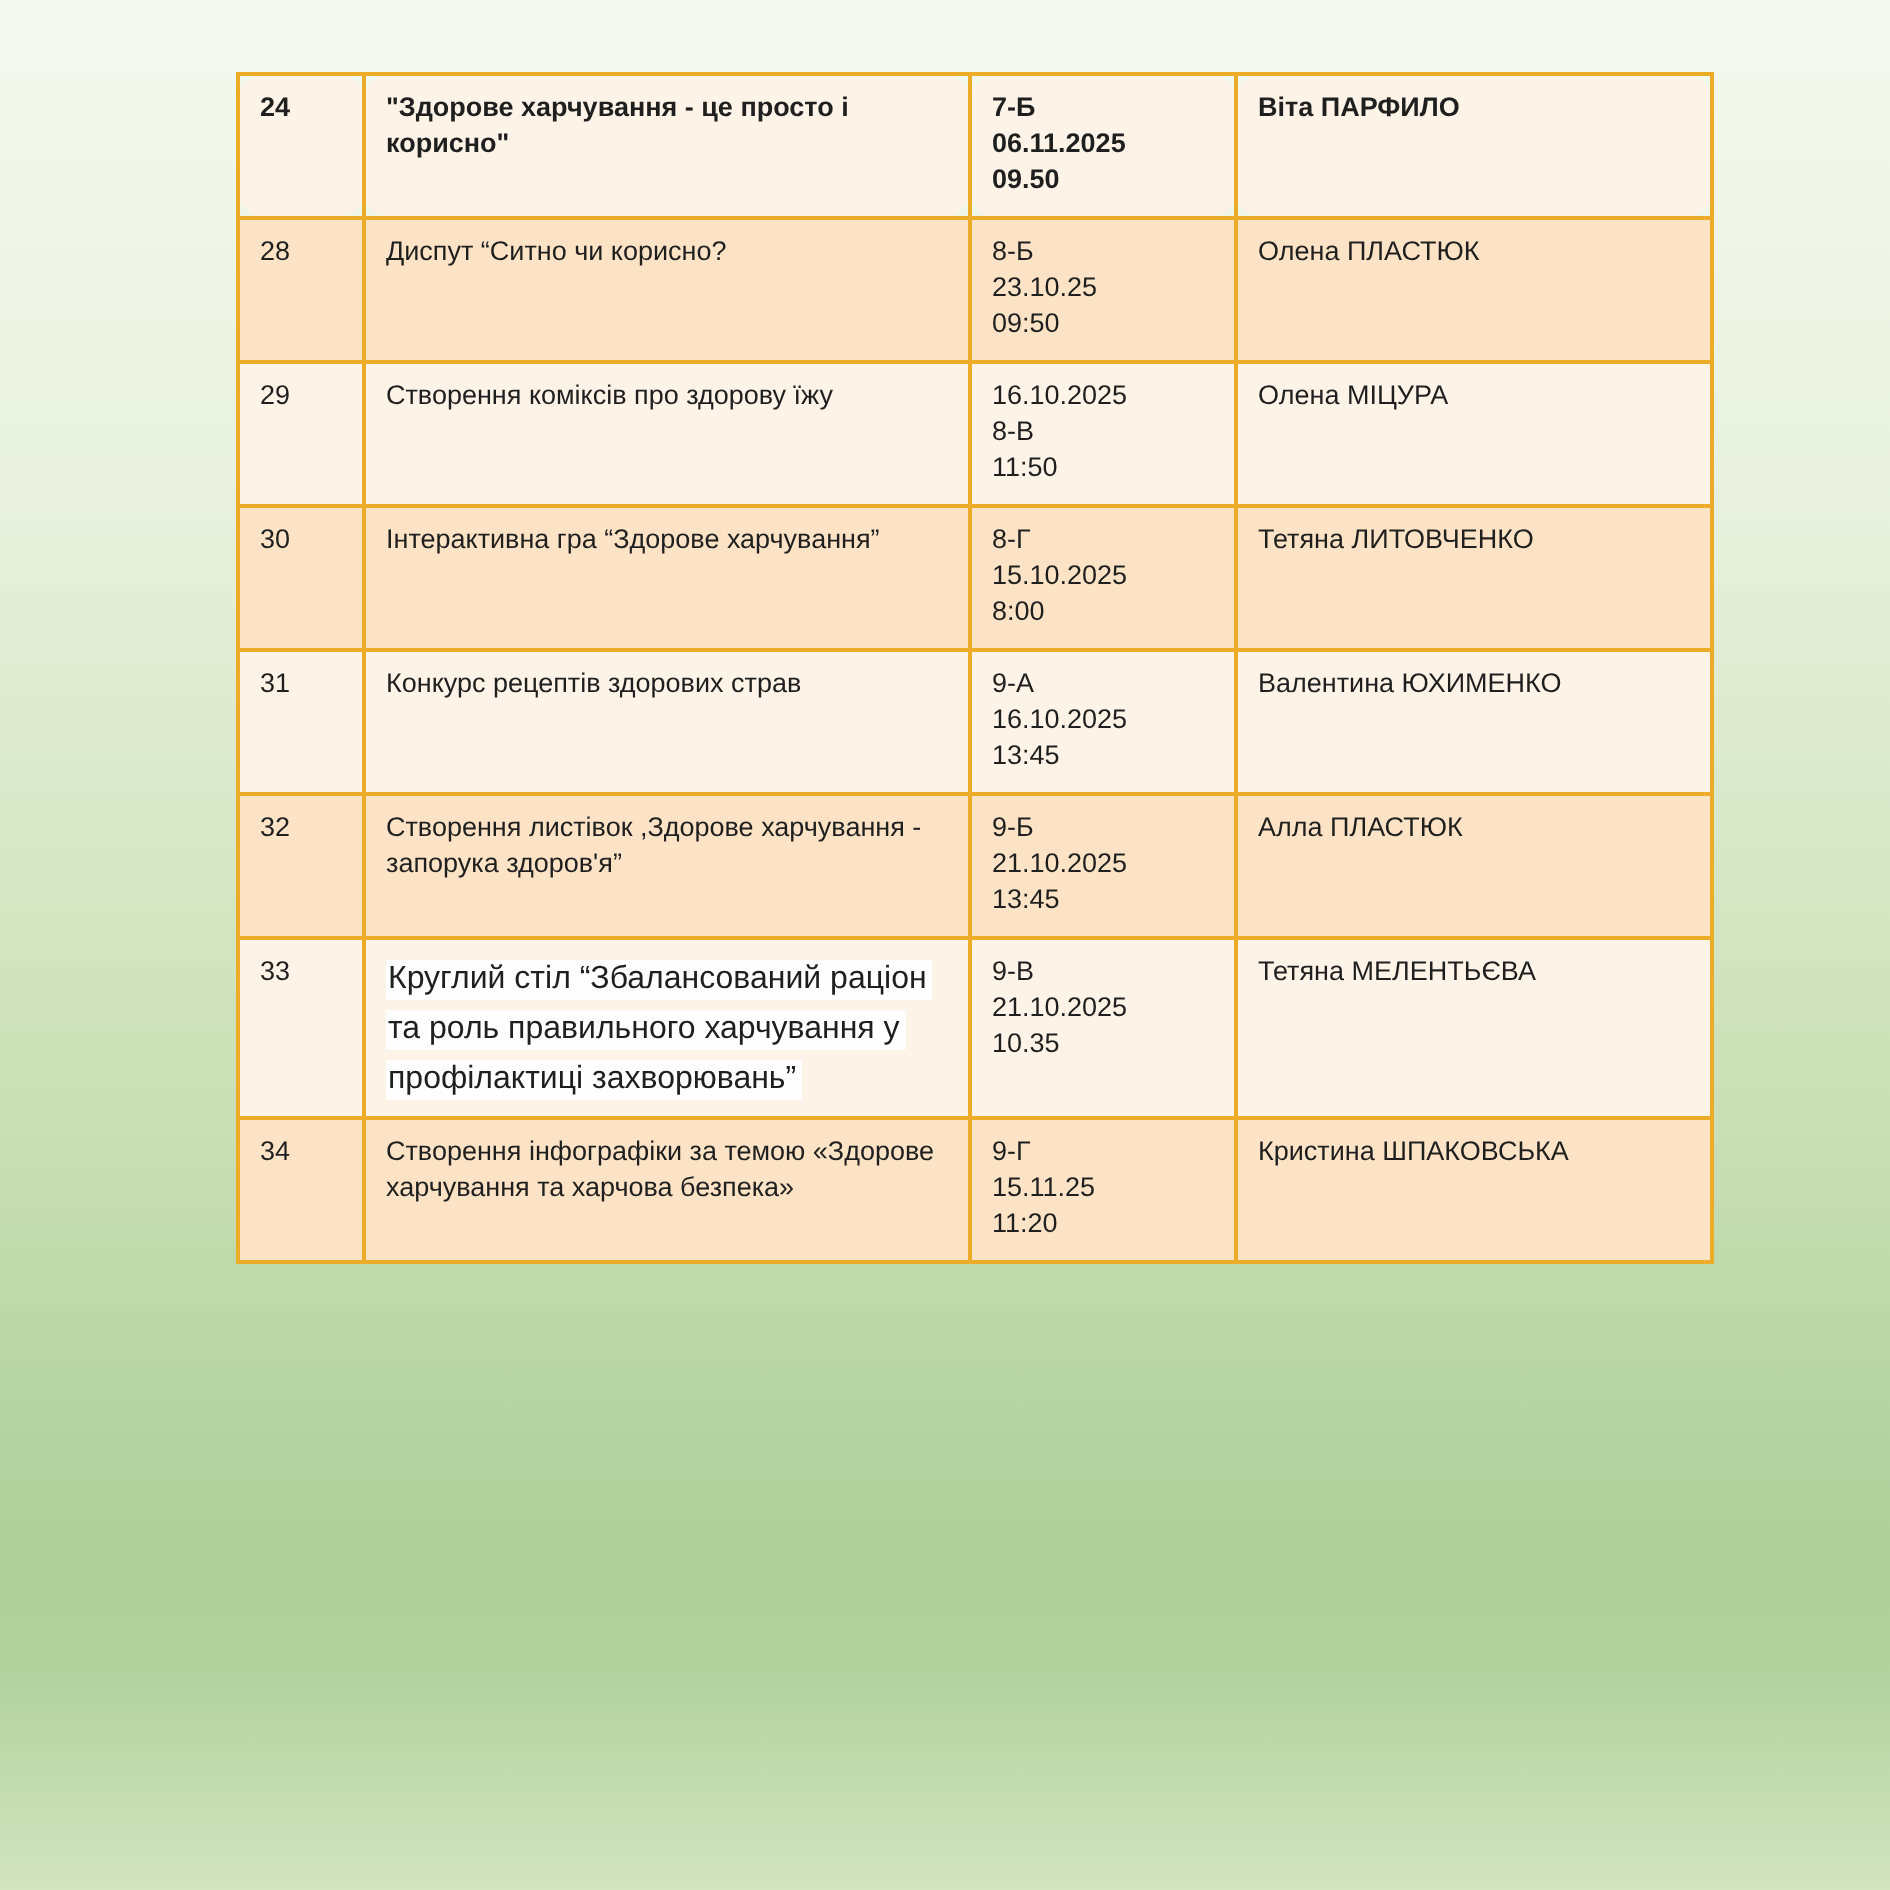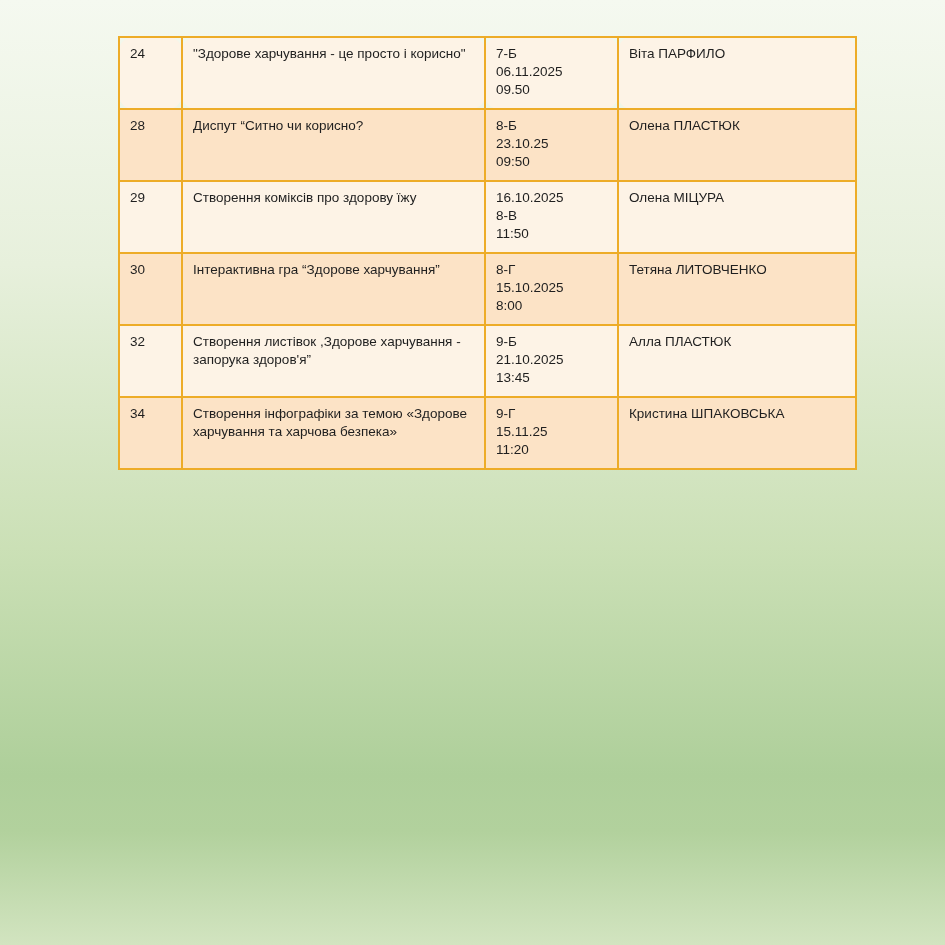--- a/index.html
+++ b/index.html
@@ -44,21 +44,21 @@
     line-height:18px;
     color:var(--text);
   }
   col.c-num{width:63px;}
   col.c-title{width:303px;}
   col.c-sched{width:133px;}
   col.c-teacher{width:238px;}
   tr{height:72px;}
   tr:nth-child(odd) td{background:var(--row-cream);}
   tr:nth-child(even) td{background:var(--row-peach);}
-  tr.bold-row td{font-weight:normal;border-radius:14px;}
+  tr.bold-row td{font-weight:bold;border-radius:14px;}
   .num-text{white-space:pre-wrap;}
   .schedule-text{white-space:pre-line;}
   .title-text{display:inline;}
   .title-text.highlight{
     font-size:16px;
     line-height:25px;
     background:var(--highlight-bg);
     box-decoration-break:clone;
     -webkit-box-decoration-break:clone;
     padding:1px 3px 2px 1px;
@@ -135,32 +135,64 @@
       <span class="schedule-text">8-Г
 15.10.2025
 8:00</span>
     </td>
     <td>
       <span>Тетяна ЛИТОВЧЕНКО</span>
     </td>
   </tr>
       <tr>
     <td>
+      <span class="num-text">31</span>
+    </td>
+    <td>
+      <span class="title-text">Конкурс рецептів здорових страв</span>
+    </td>
+    <td>
+      <span class="schedule-text">9-А
+16.10.2025
+13:45</span>
+    </td>
+    <td>
+      <span>Валентина ЮХИМЕНКО</span>
+    </td>
+  </tr>
+      <tr>
+    <td>
       <span class="num-text">32</span>
     </td>
     <td>
       <span class="title-text">Створення листівок ,Здорове харчування - запорука здоров'я”</span>
     </td>
     <td>
       <span class="schedule-text">9-Б
 21.10.2025
 13:45</span>
     </td>
     <td>
       <span>Алла ПЛАСТЮК</span>
+    </td>
+  </tr>
+      <tr class="tall-row">
+    <td>
+      <span class="num-text">33</span>
+    </td>
+    <td>
+      <span class="title-text highlight">Круглий стіл “Збалансований раціон та роль правильного харчування у профілактиці захворювань”</span>
+    </td>
+    <td>
+      <span class="schedule-text">9-В
+21.10.2025
+10.35</span>
+    </td>
+    <td>
+      <span>Тетяна МЕЛЕНТЬЄВА</span>
     </td>
   </tr>
       <tr>
     <td>
       <span class="num-text">34</span>
     </td>
     <td>
       <span class="title-text">Створення інфографіки за темою «Здорове харчування та харчова безпека»</span>
     </td>
     <td>

